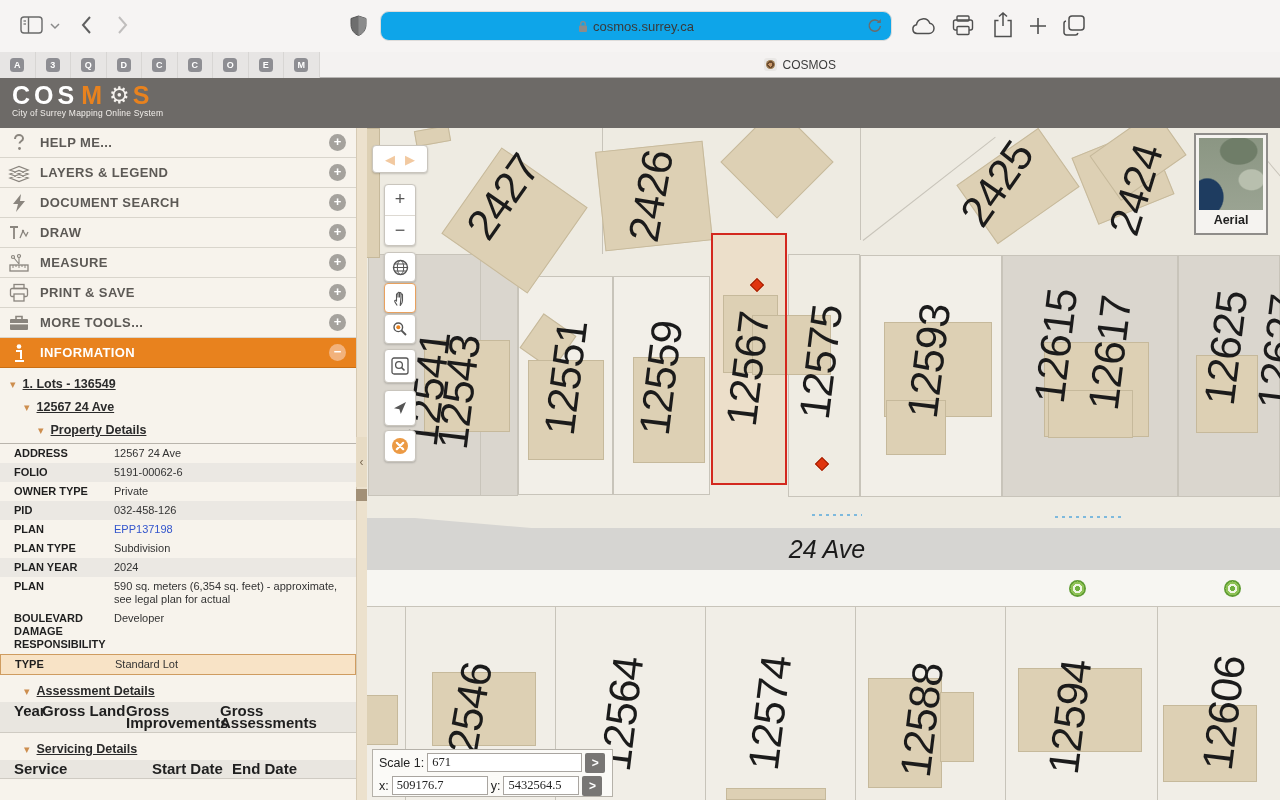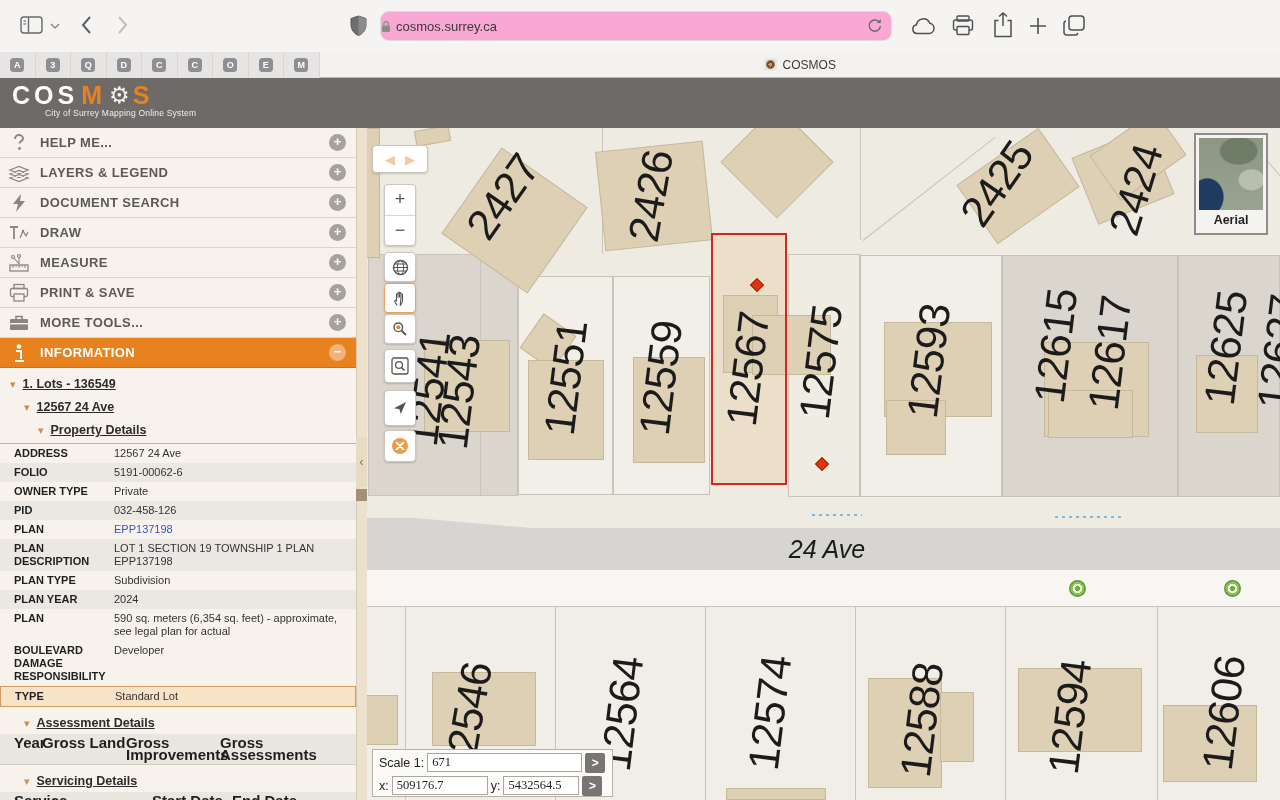--- a/index.html
+++ b/index.html
@@ -2,40 +2,40 @@
 <html><head>
 <meta charset="utf-8">
 <style>
   * { margin:0; padding:0; box-sizing:border-box; }
   html,body { width:1280px; height:800px; overflow:hidden; }
   body { font-family:"Liberation Sans", sans-serif; background:#f5f3f2; position:relative; }
 
   
   #chrome { position:absolute; left:0; top:0; width:1280px; height:52px; background:#f6f4f3; }
   .chrome-ic { position:absolute; color:#5a5a5a; }
-  #urlbar { position:absolute; left:380px; top:11px; width:512px; height:30px; background:#f9a8d4;
-            border:1px solid #dedcda; border-radius:9px; display:flex; align-items:center; justify-content:flex-start;
+  #urlbar { position:absolute; left:380px; top:11px; width:512px; height:30px; background:#0ea5e9;
+            border:1px solid #dedcda; border-radius:9px; display:flex; align-items:center; justify-content:center;
             font-size:13px; color:#3a3a3a; gap:5px; }
   #urlbar .reload { position:absolute; right:9px; top:5px; }
   #tabstrip { position:absolute; left:0; top:52px; width:1280px; height:26px; background:#eceae9; border-bottom:1px solid #b8b6b4; display:flex; }
   .ptab { width:35.5px; height:26px; display:flex; align-items:center; justify-content:center; border-right:1px solid #d8d6d4; background:#e7e5e4; }
   .ptab-ic { width:14px; height:14px; border-radius:3.5px; background:#8e8e93; color:#fff; font-size:9px; font-weight:bold;
              display:flex; align-items:center; justify-content:center; }
   #activetab { flex:1; background:#f4f2f1; display:flex; align-items:center; justify-content:center; gap:6px;
                font-size:12px; color:#3c3c3c; }
   .favicon { width:13px; height:13px; border-radius:3px; background:#e9e7e5; display:flex; align-items:center; justify-content:center; }
   .favicon i { width:9px; height:9px; border-radius:50%; background:radial-gradient(circle, #c8986a 0 2px, #6b4a2e 2px 3.2px, #9a7a50 3.2px); display:block; }
 
   
   #appheader { position:absolute; left:0; top:78px; width:1280px; height:50px; background:#6d6a67; }
   #logo { position:absolute; left:12px; top:4px; }
   #logo .row { display:flex; align-items:center; gap:3px; font-weight:bold; font-size:25px; letter-spacing:4px; color:#fff; line-height:26px; }
   #logo .orange { color:#e8821e; }
   #logo .gear { font-family:"DejaVu Sans", sans-serif; font-size:23px; color:#f5f2ee; letter-spacing:0; }
-  #logo .sub { font-size:8.5px; color:#f2efeb; letter-spacing:0.2px; margin-top:0px;margin-left:33px; }
+  #logo .sub { font-size:8.5px; color:#f2efeb; letter-spacing:0.2px; margin-top:0px; }
   #searchwrap { position:absolute; left:472px; top:93px; width:348px; height:26px; background:#fff; border:1px solid #97948f; display:flex; align-items:center; }
   #searchwrap input { border:none; outline:none; flex:1; font-size:13.5px; color:#2d2d2d; padding:0 8px; font-family:"Liberation Sans",sans-serif; background:transparent; }
   #searchwrap .clear { color:#b8b5b1; font-size:15px; padding:0 8px; cursor:default; }
   #mycosmos { position:absolute; left:1125px; top:82px; color:#fcfbfa; font-size:15px; }
   #mapselect { position:absolute; left:1122px; top:101px; width:143px; height:21px; display:flex; }
   #mapselect .lbl { background:#55524f; color:#fff; font-size:12.5px; display:flex; align-items:center; padding:0 8px; flex:1; border:1px solid #454240; }
   #mapselect .arr { width:20px; background:#8e8b88; border:1px solid #6e6b68; color:#4a4846; font-size:9px; display:flex; align-items:center; justify-content:center; }
 
   
   #sidebar { position:absolute; left:0; top:128px; width:356px; height:672px; background:#f7f3ec; overflow:hidden; }
@@ -326,24 +326,20 @@
         <span class="pl">OWNER TYPE</span>
         <span class="pv">Private</span>
       </div>
     <div class="prow alt">
         <span class="pl">PID</span>
         <span class="pv">032-458-126</span>
       </div>
     <div class="prow">
         <span class="pl">PLAN</span>
         <span class="pv"><a>EPP137198</a></span>
-      </div>
-    <div class="prow alt">
-        <span class="pl">PLAN DESCRIPTION</span>
-        <span class="pv">LOT 1 SECTION 19 TOWNSHIP 1 PLAN EPP137198</span>
       </div>
     <div class="prow">
         <span class="pl">PLAN TYPE</span>
         <span class="pv">Subdivision</span>
       </div>
     <div class="prow alt">
         <span class="pl">PLAN YEAR</span>
         <span class="pv">2024</span>
       </div>
     <div class="prow">

